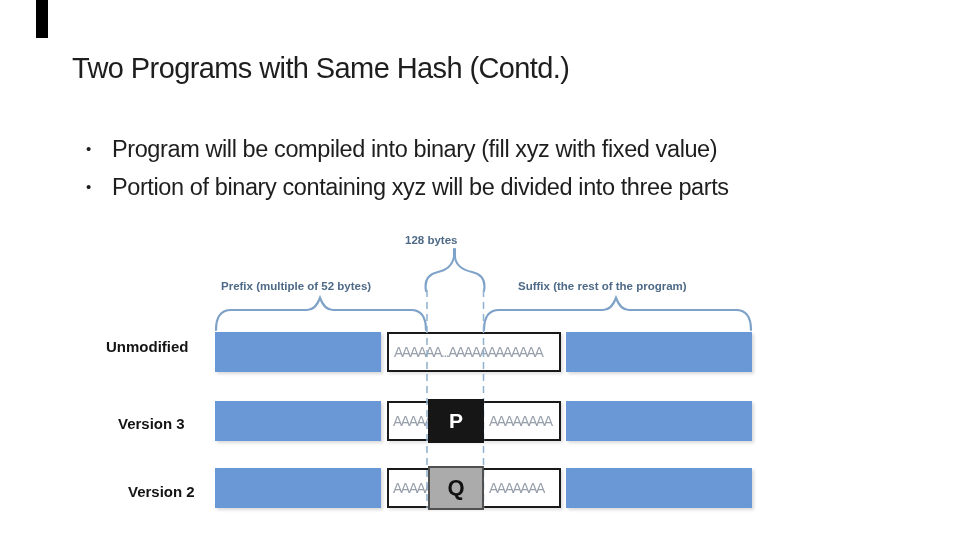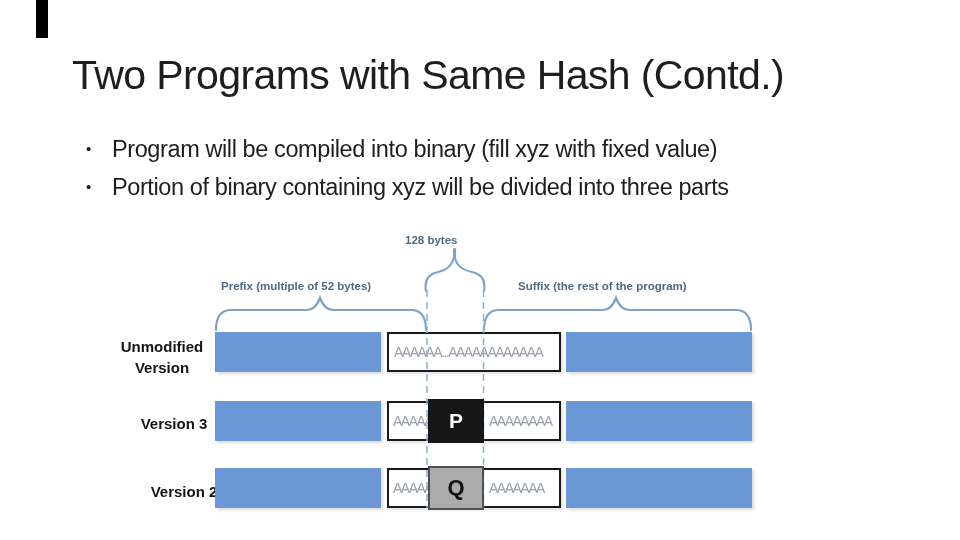--- a/index.html
+++ b/index.html
@@ -7,33 +7,33 @@
     width:960px;height:540px;position:relative;overflow:hidden;
     background:#ffffff;
     font-family:"Liberation Sans", sans-serif;
   }
   .abs{position:absolute}
 
   
   #glitch-bar{left:36px;top:0;width:12px;height:38px;background:#000;z-index:6}
 
   
-  #title{left:72px;top:52px;font-size:41px;color:#1e1e1e;letter-spacing:-0.6px;white-space:nowrap;line-height:1.15}
+  #title{left:72px;top:52px;font-size:29px;color:#1e1e1e;letter-spacing:-0.6px;white-space:nowrap;line-height:1.15}
   .bullet-row{left:86px;font-size:23.5px;color:#1e1e1e;letter-spacing:-0.4px;white-space:nowrap;line-height:1.2}
   #bullet-1{top:135px}
   #bullet-2{top:173px}
   .bullet-dot{display:inline-block;width:26px;font-size:15px;vertical-align:3px;color:#1e1e1e}
 
   
   .steel-label{color:#4e6a87;font-size:11.5px;font-weight:bold;white-space:nowrap;z-index:1}
   #label-128{left:405px;top:234px;width:100px}
   #label-prefix{left:221px;top:280px;width:200px}
   #label-suffix{left:518px;top:280px;width:200px}
 
-  .row-label{color:#141414;font-weight:bold;font-size:15px;text-align:center;white-space:nowrap;line-height:21px;z-index:1}
+  .row-label{color:#141414;font-weight:bold;font-size:15px;white-space:nowrap;line-height:21px;z-index:1}
   #rowlabel-0{left:106px;top:336px;width:112px}
   #rowlabel-1{left:118px;top:413px;width:112px}
   #rowlabel-2{left:128px;top:481px;width:112px}
 
   
   .bar{background:#6a97d6;height:40px;z-index:1;box-shadow:2px 2px 3px rgba(0,0,0,0.15)}
   .prefix-bar{left:215px;width:166px}
   .suffix-bar{left:566px;width:186px}
   .mid-box{left:387px;width:174px;height:40px;background:#ffffff;border:2.5px solid #191919;box-sizing:border-box;z-index:1;box-shadow:2px 2px 3px rgba(0,0,0,0.12)}
   .row-0{top:332px}
@@ -81,21 +81,20 @@
   <path d="M 216,330 C 216,317 221,310 231,310 L 307,310 C 313,310 317,306 320,298 C 323,306 327,310 333,310 L 411,310 C 421,310 426,317 426,330" fill="none" stroke="#7fa2c8" stroke-width="2.2" stroke-linecap="round"></path>
 
   <path d="M 484,330 C 484,317 489,310 499,310 L 603,310 C 609,310 613,306 616,298 C 619,306 623,310 629,310 L 736,310 C 746,310 751,317 751,330" fill="none" stroke="#7fa2c8" stroke-width="2.2" stroke-linecap="round"></path>
 
   <path d="M 427,290 L 427,508" fill="none" stroke="#8fb0d0" stroke-width="1.5" stroke-dasharray="7 5"></path>
   <path d="M 483.5,290 L 483.5,508" fill="none" stroke="#8fb0d0" stroke-width="1.5" stroke-dasharray="7 5"></path>
 </svg>
 
 <div class="abs row-label" id="rowlabel-0">
   <div>Unmodified</div>
-  <div>Version</div>
 </div>
 <div class="abs row-label" id="rowlabel-1">Version 3</div>
 <div class="abs row-label" id="rowlabel-2">Version 2</div>
 
 <div class="abs bar prefix-bar row-0"></div>
 <div class="abs mid-box row-0">
   <span class="a-text a-full">AAAAAA...AAAAAAAAAAAA</span>
 </div>
 <div class="abs bar suffix-bar row-0"></div>
 

